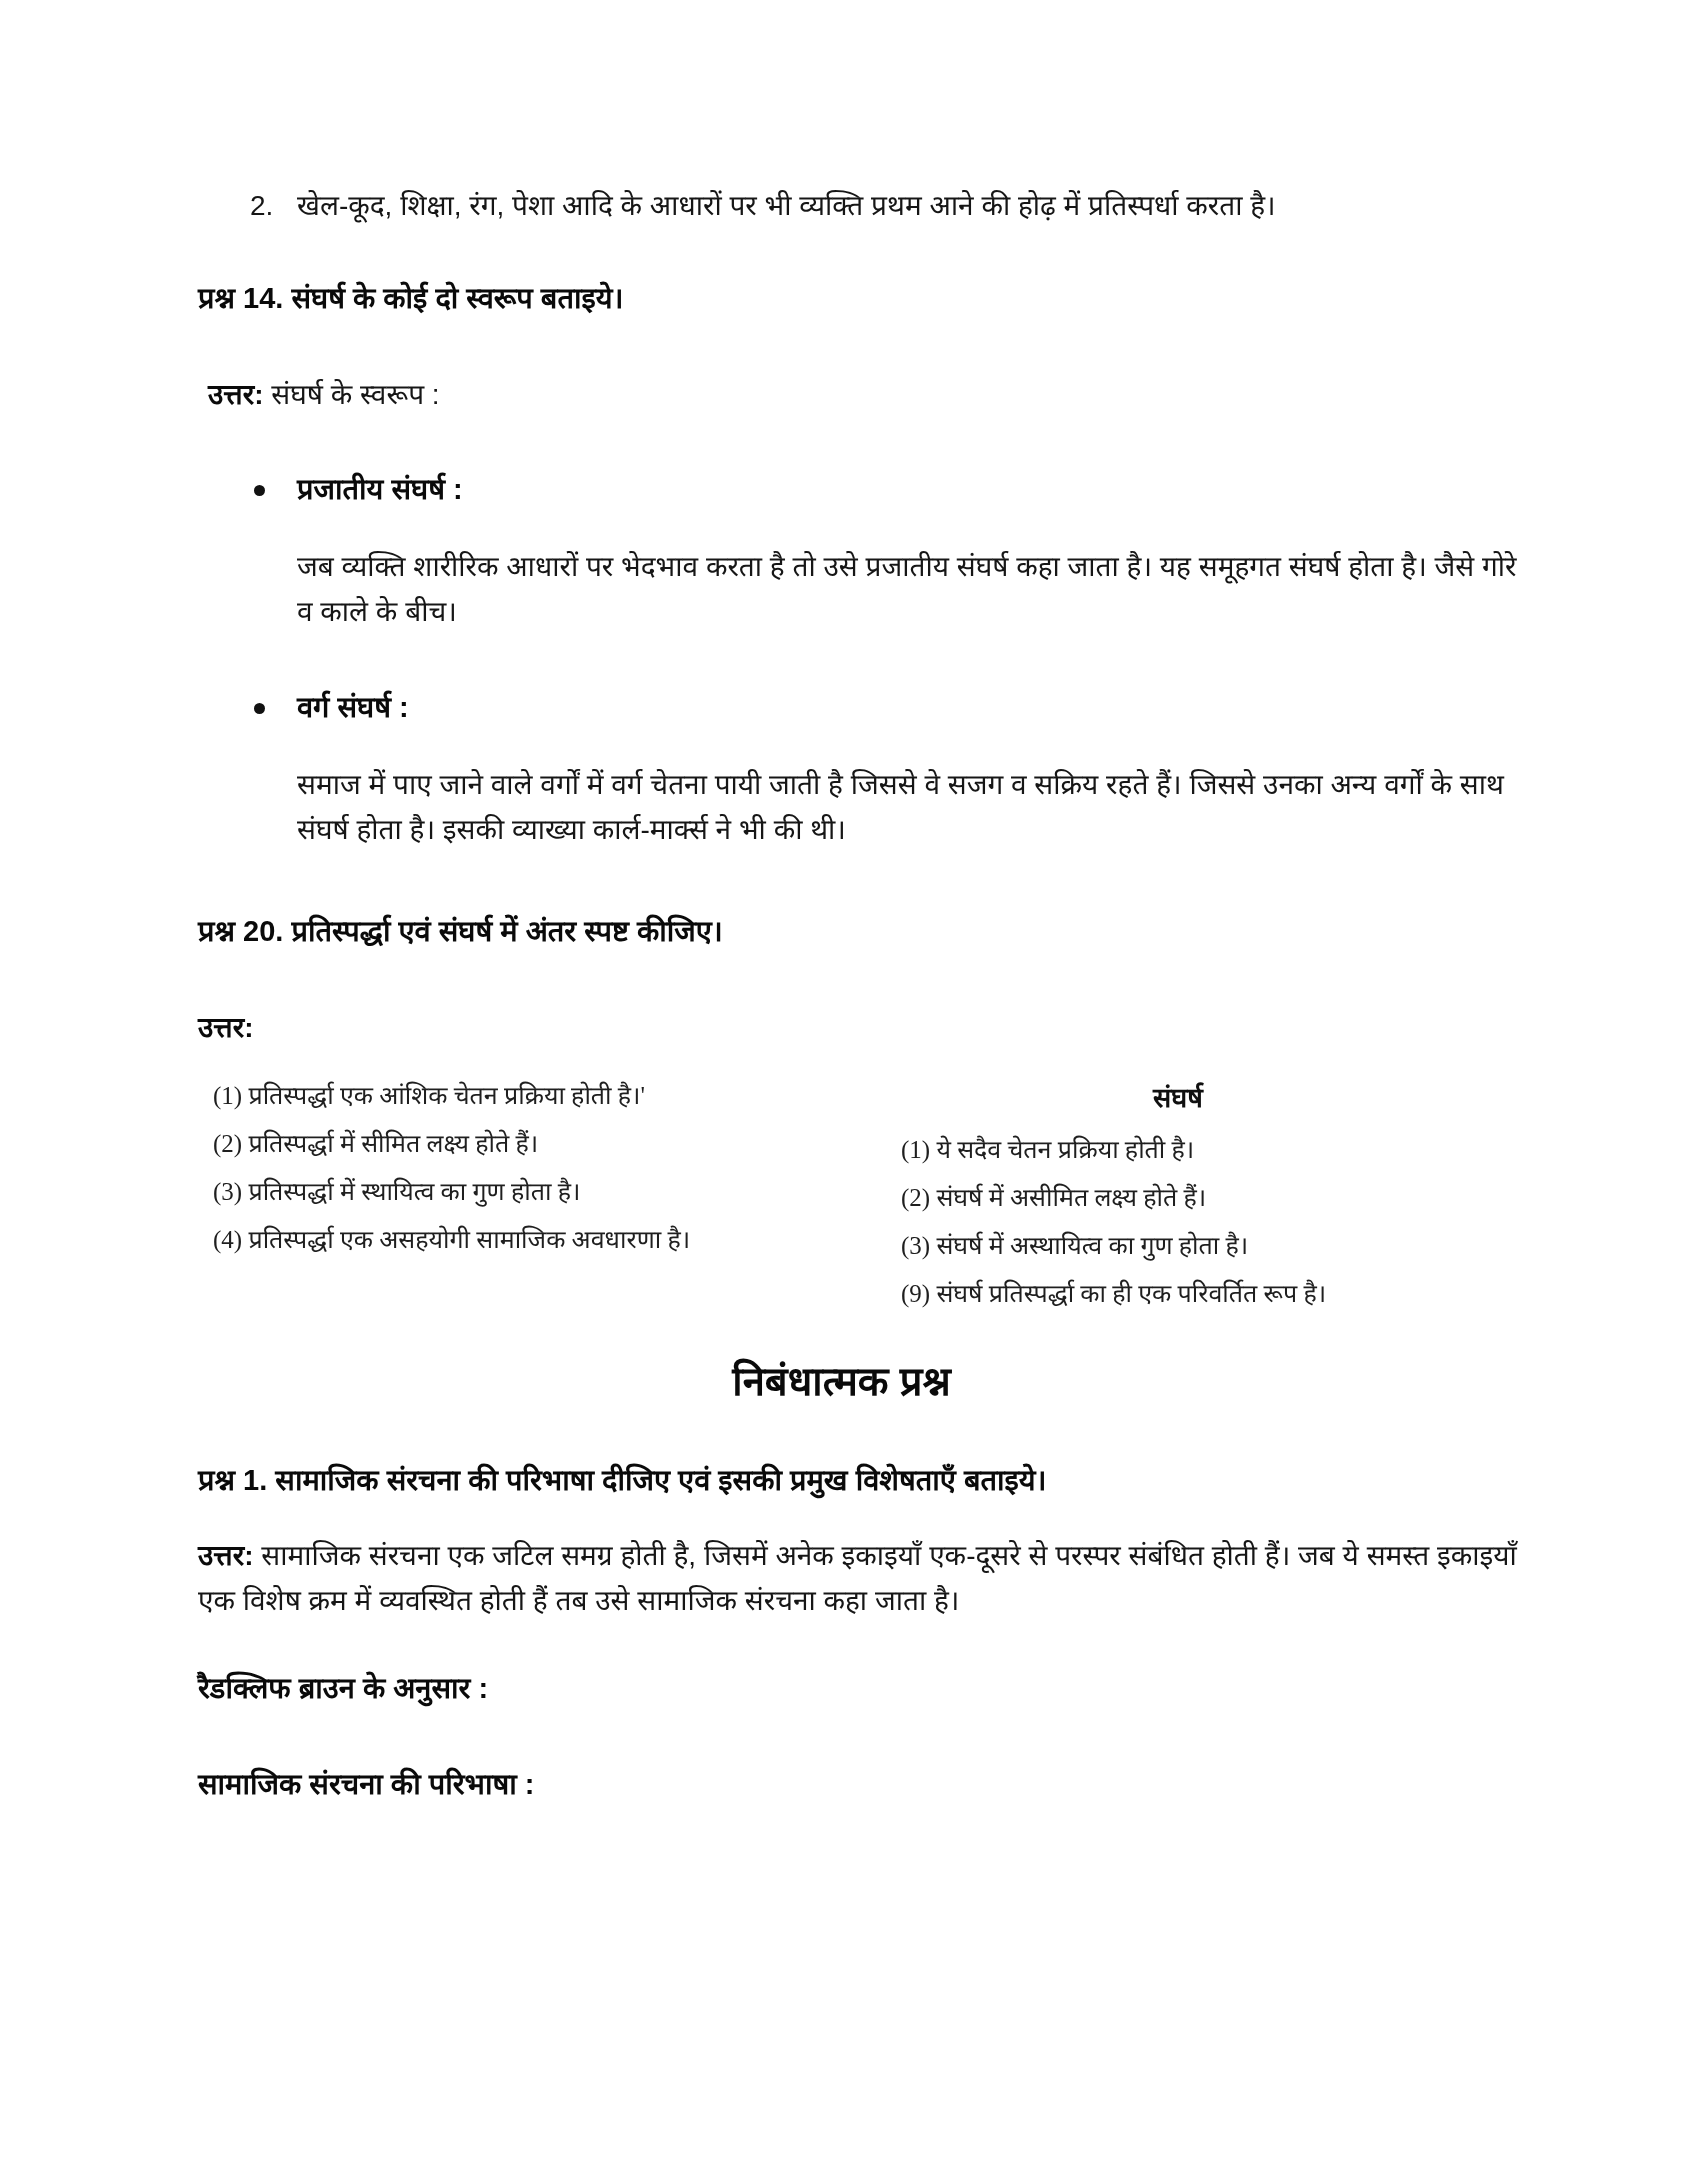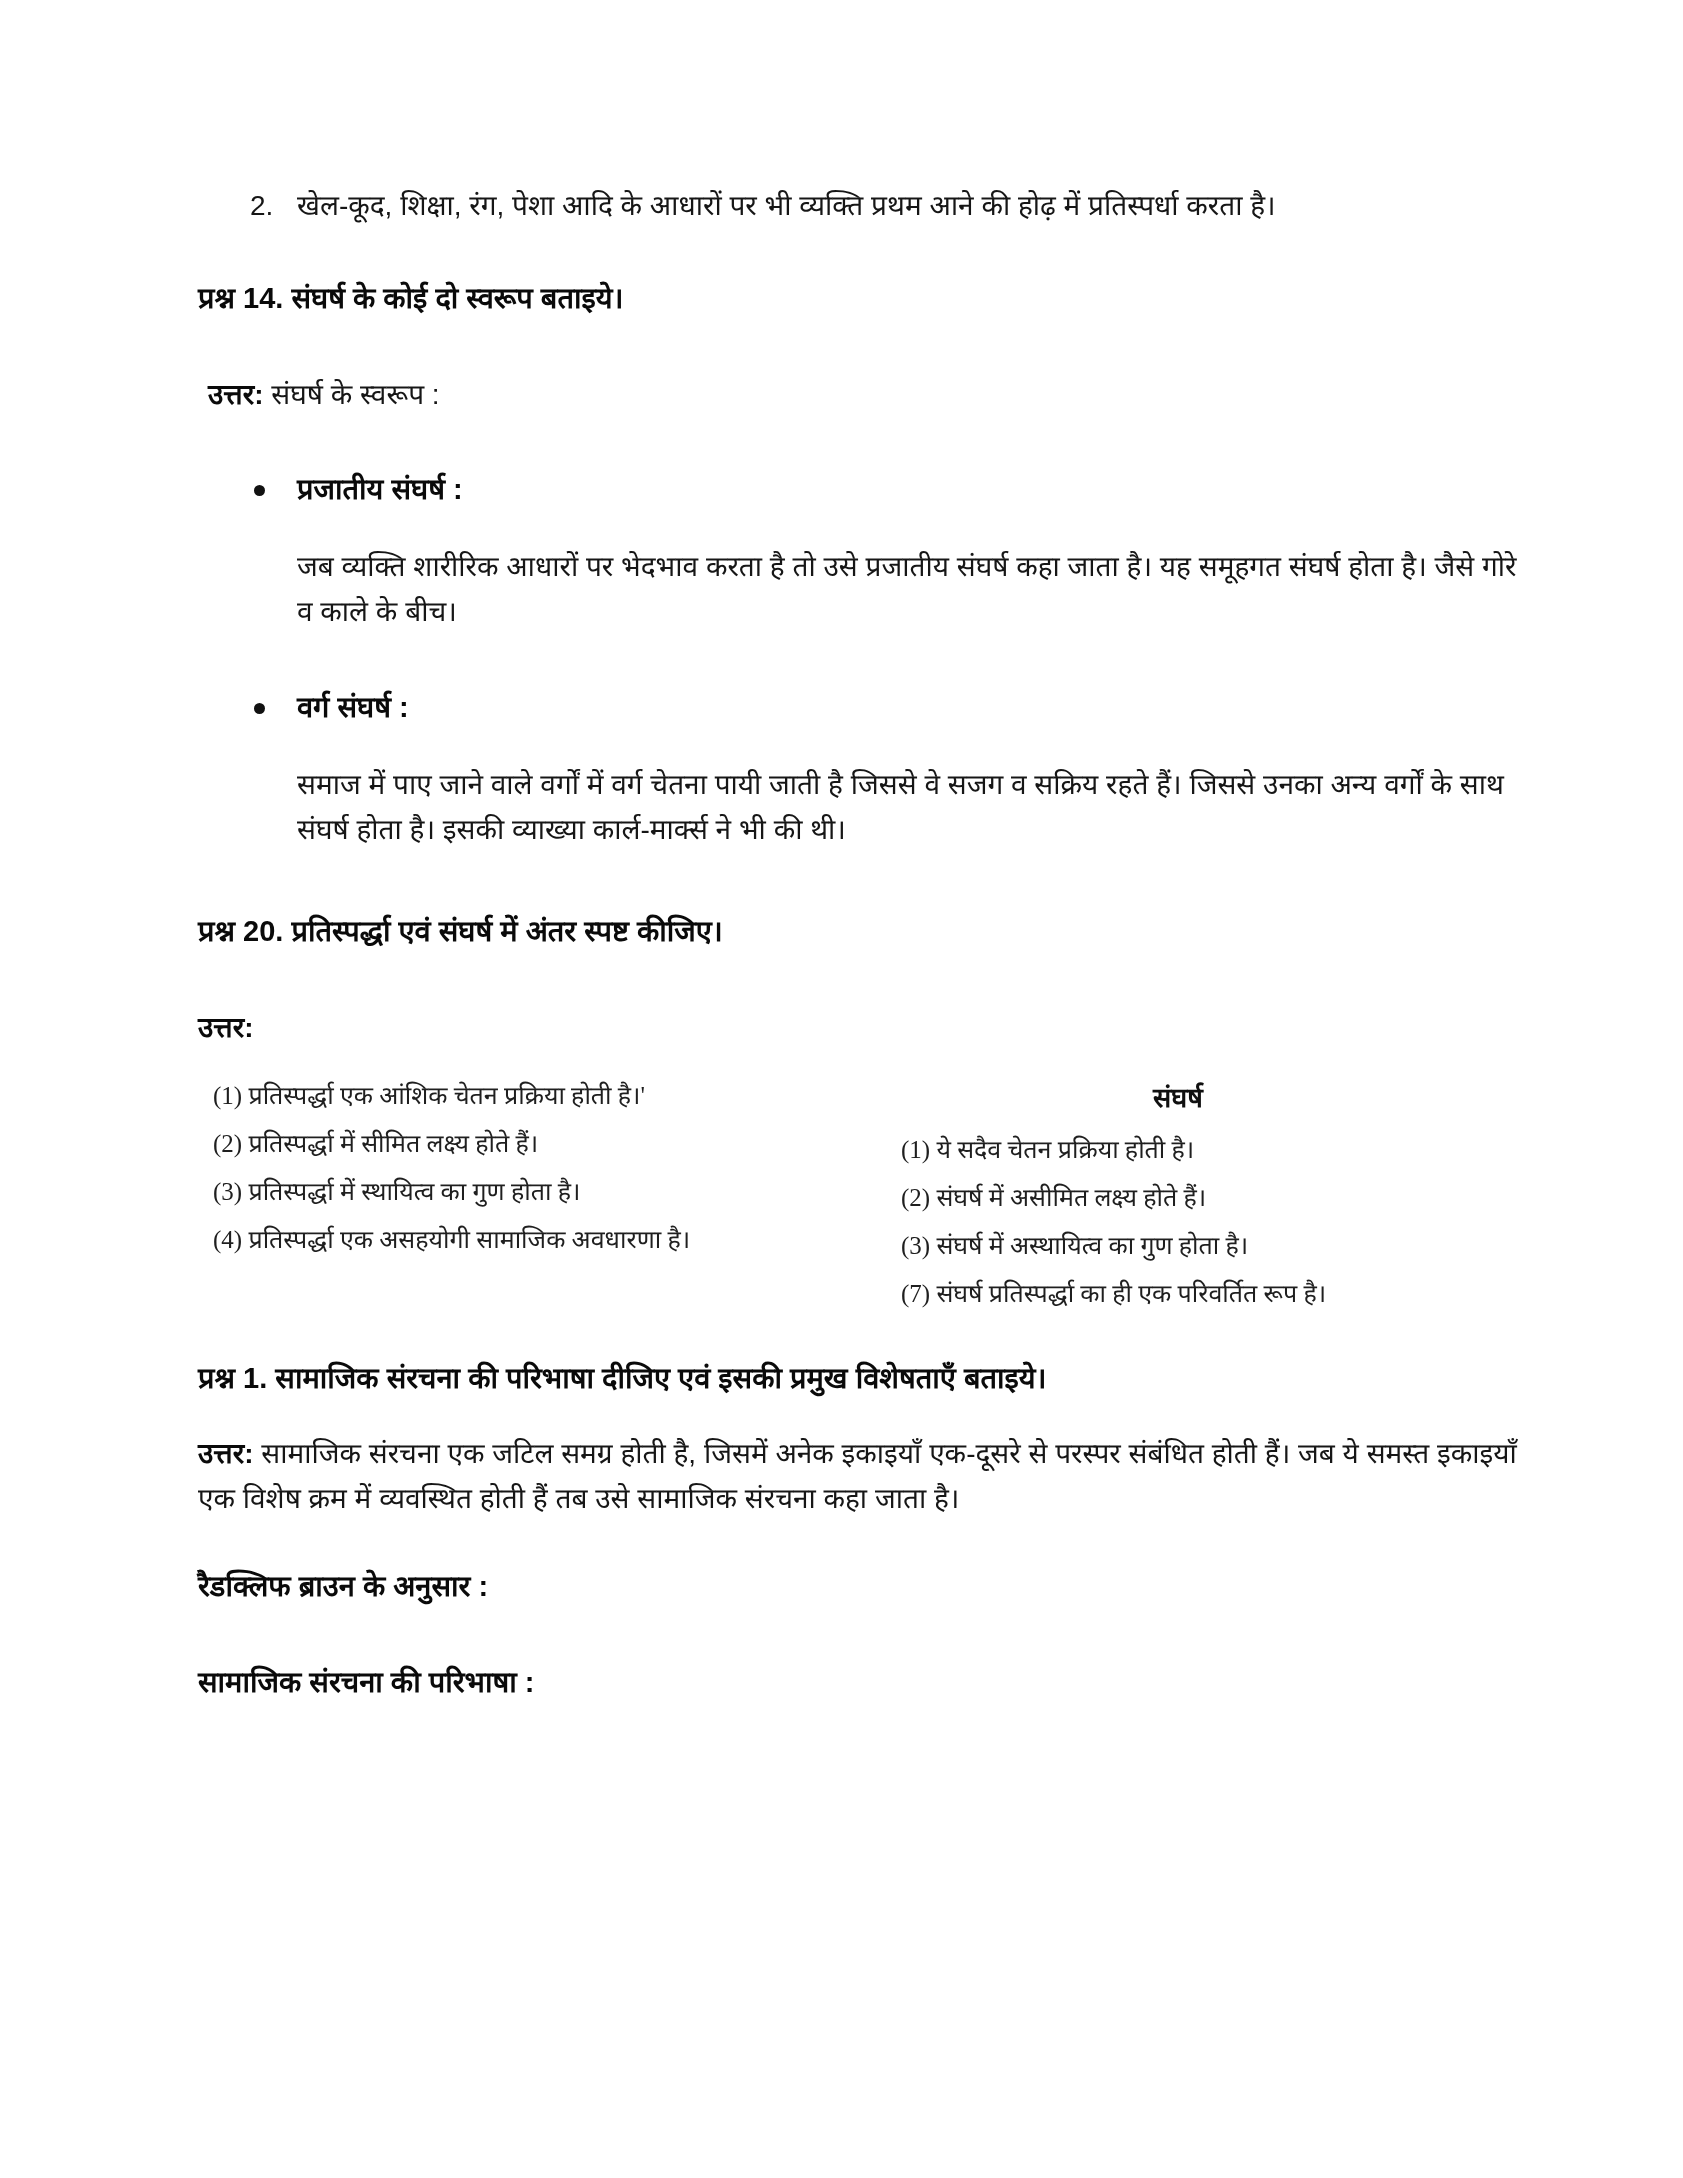--- a/index.html
+++ b/index.html
@@ -158,24 +158,25 @@
       <div class="cmp-row">(1) प्रतिस्पर्द्धा एक आंशिक चेतन प्रक्रिया होती है।'</div>
       <div class="cmp-row">(2) प्रतिस्पर्द्धा में सीमित लक्ष्य होते हैं।</div>
       <div class="cmp-row">(3) प्रतिस्पर्द्धा में स्थायित्व का गुण होता है।</div>
       <div class="cmp-row">(4) प्रतिस्पर्द्धा एक असहयोगी सामाजिक अवधारणा है।</div>
     </div>
     <div class="cmp-col-right">
       <div class="cmp-header">संघर्ष</div>
       <div class="cmp-row">(1) ये सदैव चेतन प्रक्रिया होती है।</div>
       <div class="cmp-row">(2) संघर्ष में असीमित लक्ष्य होते हैं।</div>
       <div class="cmp-row">(3) संघर्ष में अस्थायित्व का गुण होता है।</div>
-      <div class="cmp-row">(7) संघर्ष प्रतिस्पर्द्धा का ही एक परिवर्तित रूप है।</div>
+      <div class="cmp-row">(9) संघर्ष प्रतिस्पर्द्धा का ही एक परिवर्तित रूप है।</div>
     </div>
   </div>
 
+  <h1 class="essay-heading">निबंधात्मक प्रश्न</h1>
 
   <h2 class="q-heading q1-heading">प्रश्न 1. सामाजिक संरचना की परिभाषा दीजिए एवं इसकी प्रमुख विशेषताएँ बताइये।</h2>
 
   <p class="body-text ans-para">
     <span class="bold">उत्तर:</span><span> सामाजिक संरचना एक जटिल समग्र होती है, जिसमें अनेक इकाइयाँ एक-दूसरे से परस्पर संबंधित होती हैं। जब ये समस्त इकाइयाँ एक विशेष क्रम में व्यवस्थित होती हैं तब उसे सामाजिक संरचना कहा जाता है।</span>
   </p>
 
   <h3 class="sub-heading">रैडक्लिफ ब्राउन के अनुसार :</h3>
 
   <h3 class="sub-heading">सामाजिक संरचना की परिभाषा :</h3>

